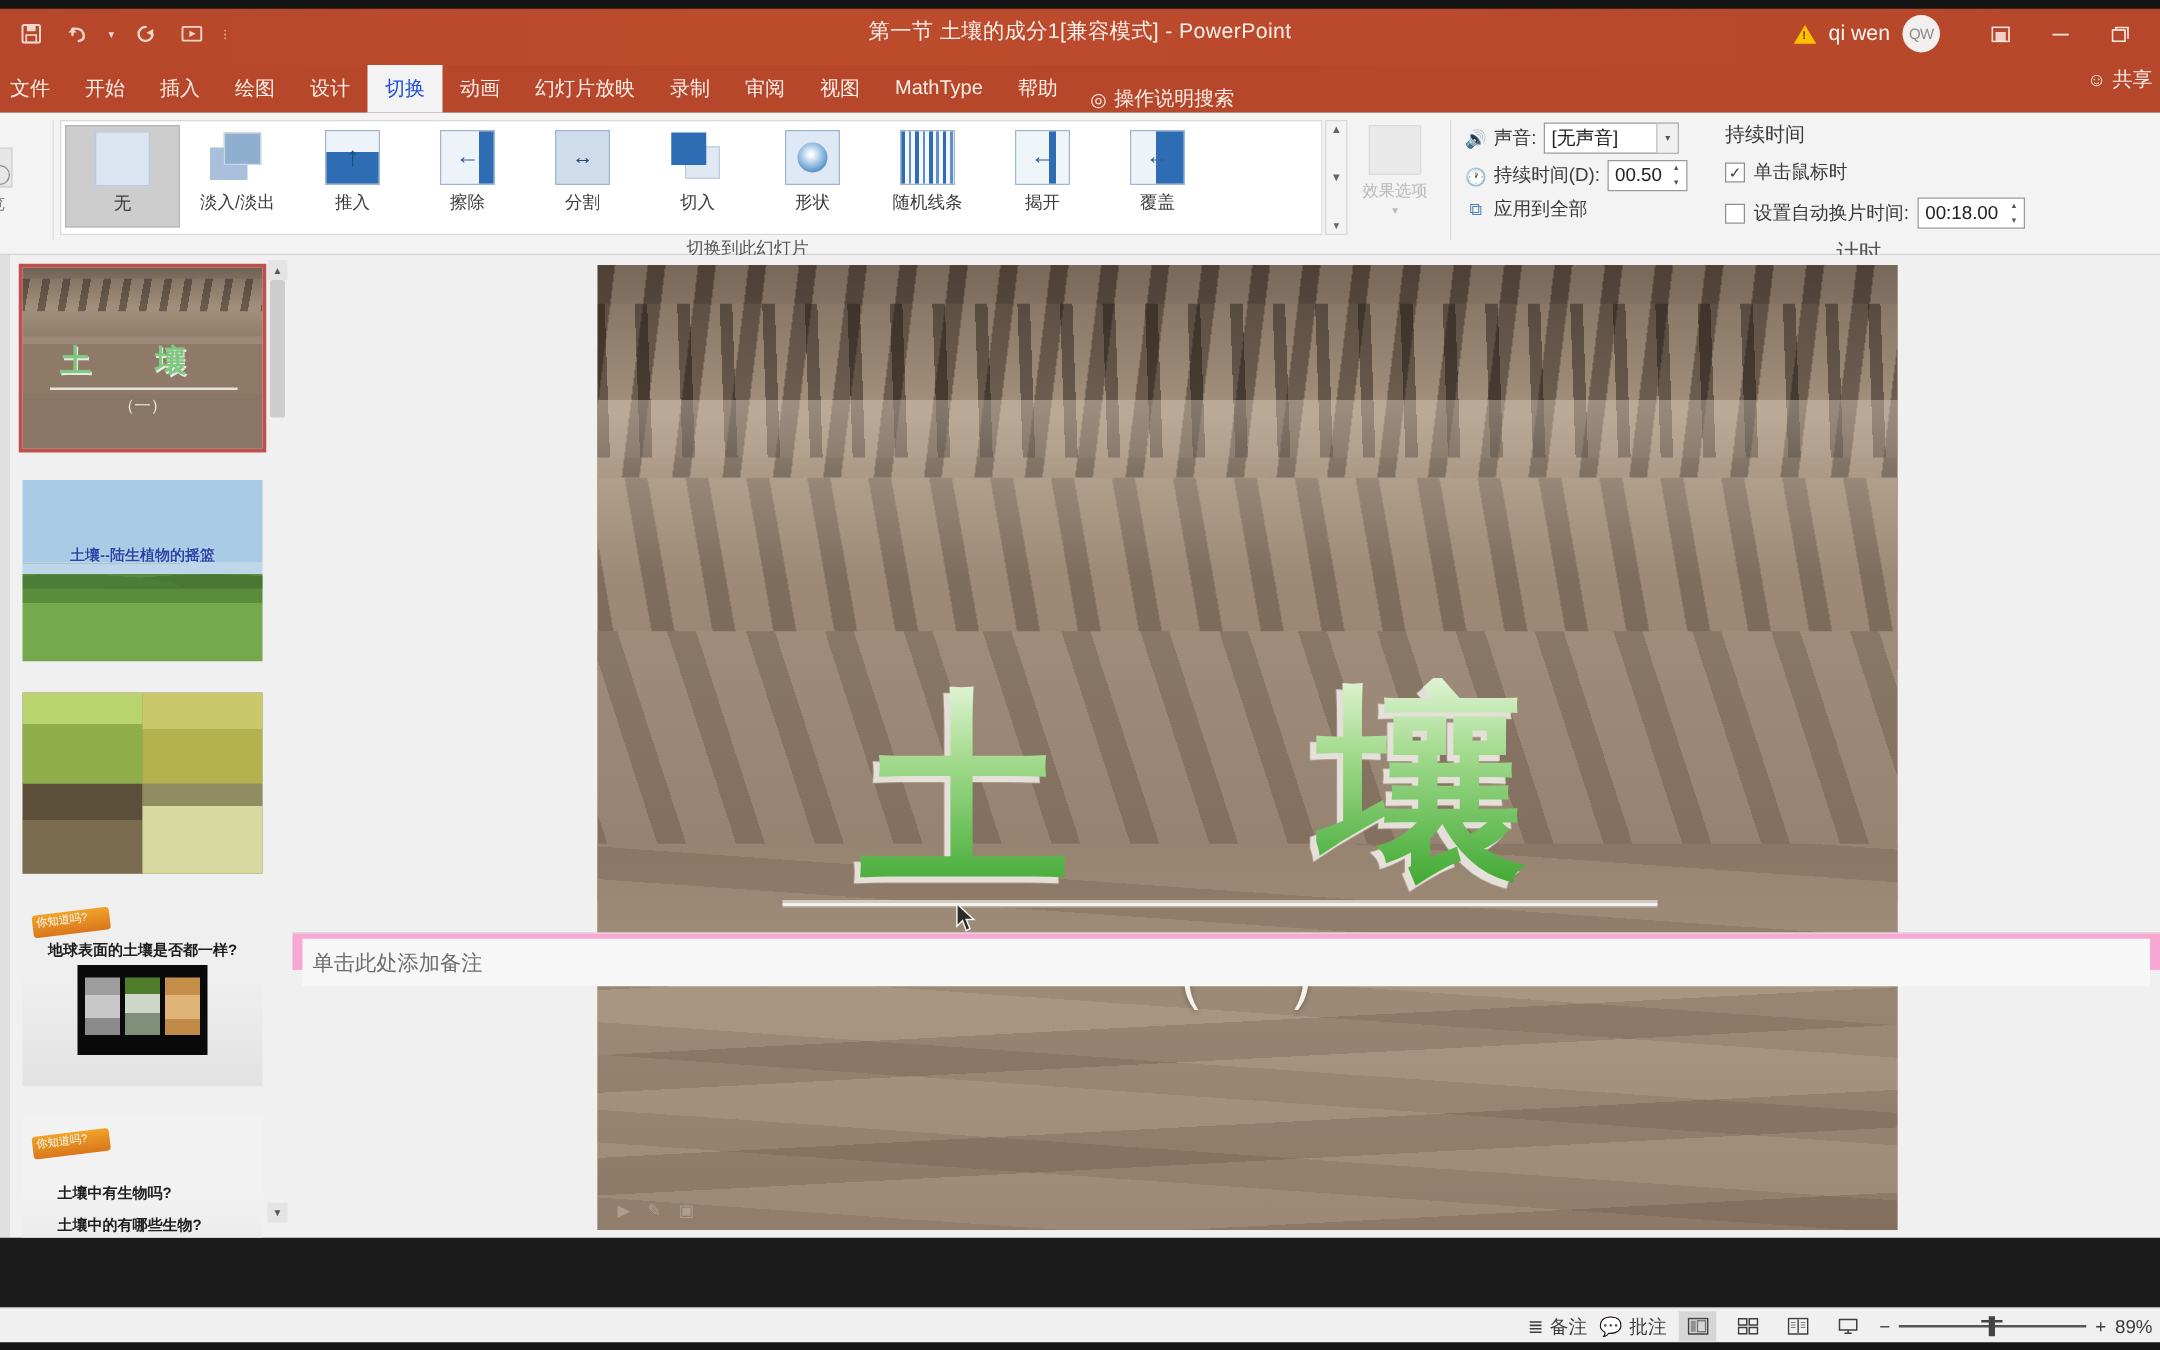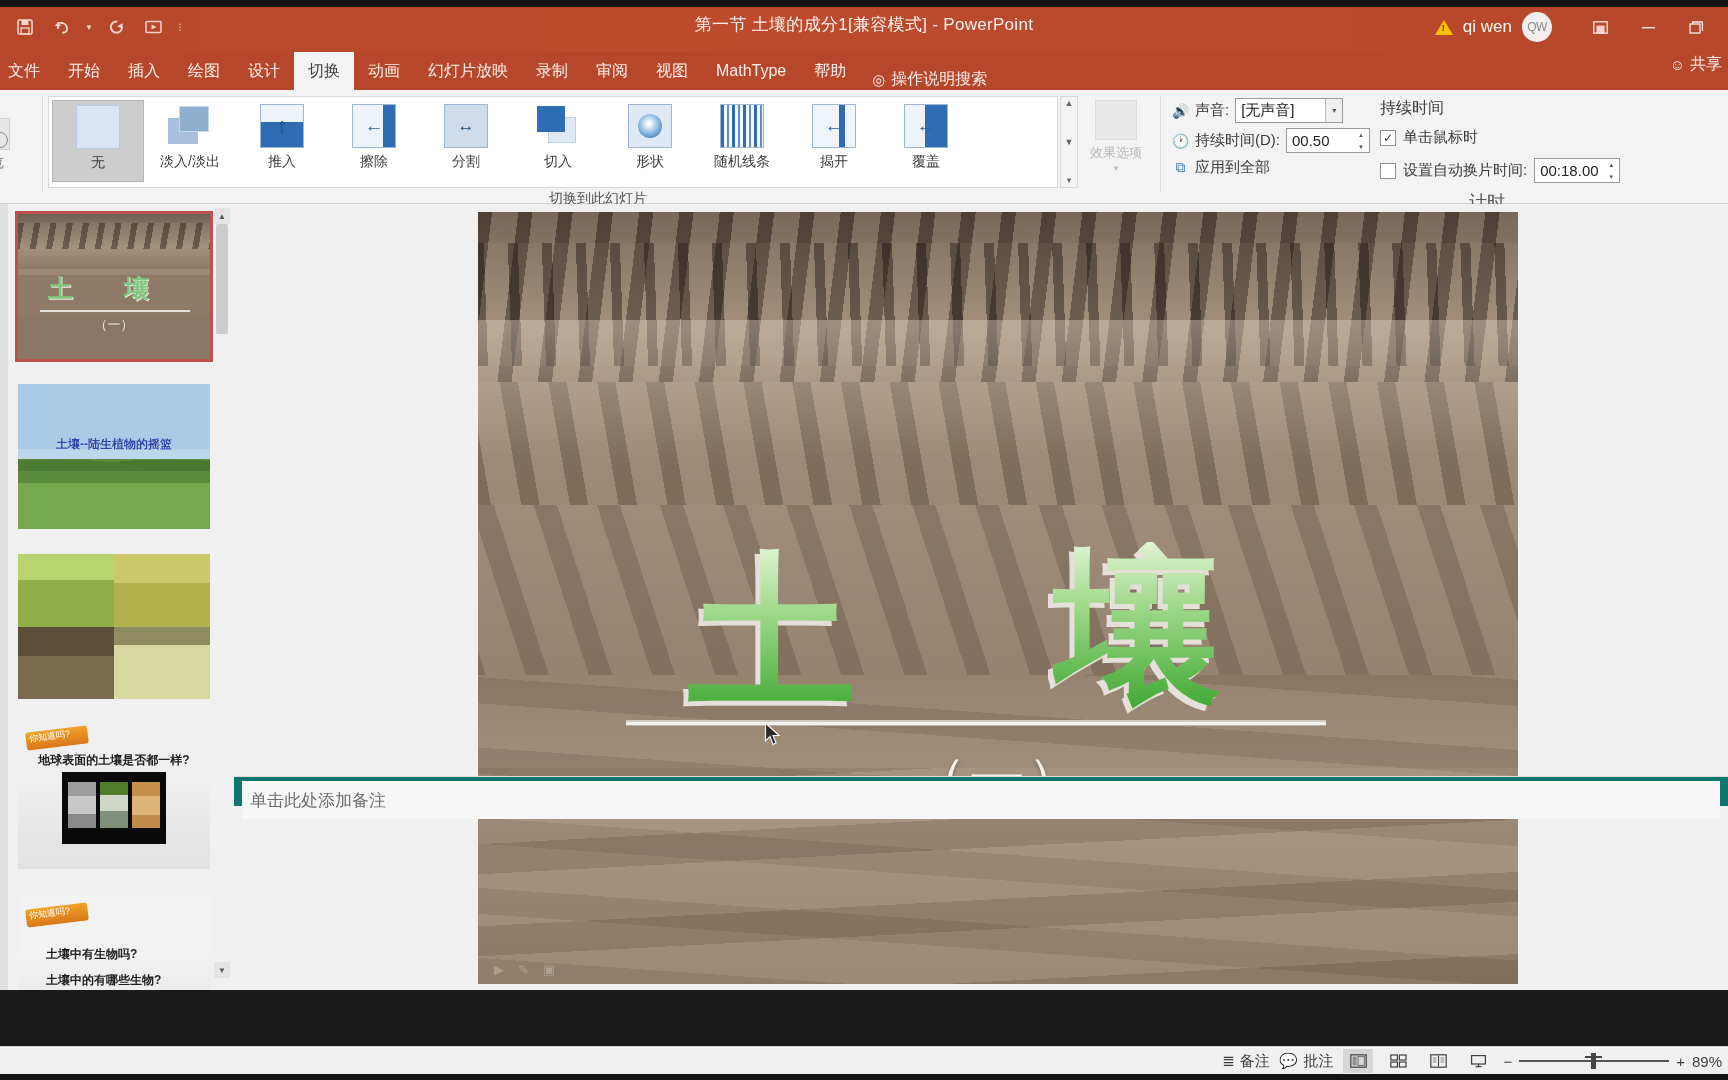--- a/index.html
+++ b/index.html
@@ -47,21 +47,21 @@
 
   
   .tabbar {
     position:absolute; left:0; top:52px; width:1728px; height:38px; background:#b7472a;
     display:flex; align-items:flex-end;
   }
   .tab {
     height:38px; padding:0 14px; color:#fdeee9; font-size:16px;
     display:flex; align-items:center; white-space:nowrap;
   }
-  .tab.active { background:#f3f3f3; color:#404040; }
+  .tab.active { background:#f3f3f3; color:#1d4ed8; }
   .tab-file { padding: 0 14px 0 8px; }
   .tab-tell { color:#fdeee9; font-size:16px; display:flex; align-items:center; gap:6px; padding:0 12px; }
   .bulb { font-size:15px; }
   .share-wrap {
     position:absolute; right:6px; top:54px; display:flex; align-items:center; gap:5px;
     color:#fdeee9; font-size:16px;
   }
   .person-ic { font-size:15px; }
 
   
@@ -157,21 +157,21 @@
   .inp {
     background:#fff; border:1px solid #9a9a9a; height:25px; display:flex; align-items:center;
     padding:0 5px; font-size:15px; color:#222;
   }
   .combo { position:relative; width:108px; }
   .combo .dd {
     position:absolute; right:0; top:0; width:17px; height:23px; background:#f0f0f0;
     border-left:1px solid #bdbdbd; display:flex; align-items:center; justify-content:center;
     font-size:8px; color:#555;
   }
-  .spin { position:relative; width:84px; }
+  .spin { position:relative; width:64px; }
   .spin .sp {
     position:absolute; right:0; top:0; width:16px; height:23px; display:flex;
     flex-direction:column; align-items:center; justify-content:center; font-size:7px;
     color:#555; line-height:1.6;
   }
   .ckrow { display:flex; align-items:center; gap:7px; }
   .ckbox {
     width:16px;height:16px;background:#fff;border:1px solid #8f8f8f;
     display:flex; align-items:center; justify-content:center; font-size:12px; color:#333;
   }
@@ -320,22 +320,22 @@
   .vidbar {
     position:absolute; left:8px; bottom:4px; width:1024px; height:22px;
     display:flex; align-items:center; gap:14px; padding-left:8px; opacity:.30;
   }
   .vb-ic { color:#efe9df; font-size:13px; }
 
   .cursor { position:absolute; left:530px; top:518px; width:17px; height:25px; }
 
   
   .notes {
-    position:absolute; left:234px; top:776px; width:1494px; height:30px;
-    background:#0f766e; border-top:1px solid #dcdcdc;
+    position:absolute; left:234px; top:746px; width:1494px; height:30px;
+    background:#f9a8d4; border-top:1px solid #dcdcdc;
   }
   .notes-inner {
     position:absolute; left:8px; top:4px; width:1478px; height:38px; background:#f7f7f7;
     display:flex; align-items:center; padding-left:8px; color:#6d6d6d; font-size:17px;
   }
 
   
   .statusbar {
     position:absolute; left:0; top:1046px; width:1728px; height:28px;
     background:#f0f0f0; border-top:1px solid #d7d7d7;

